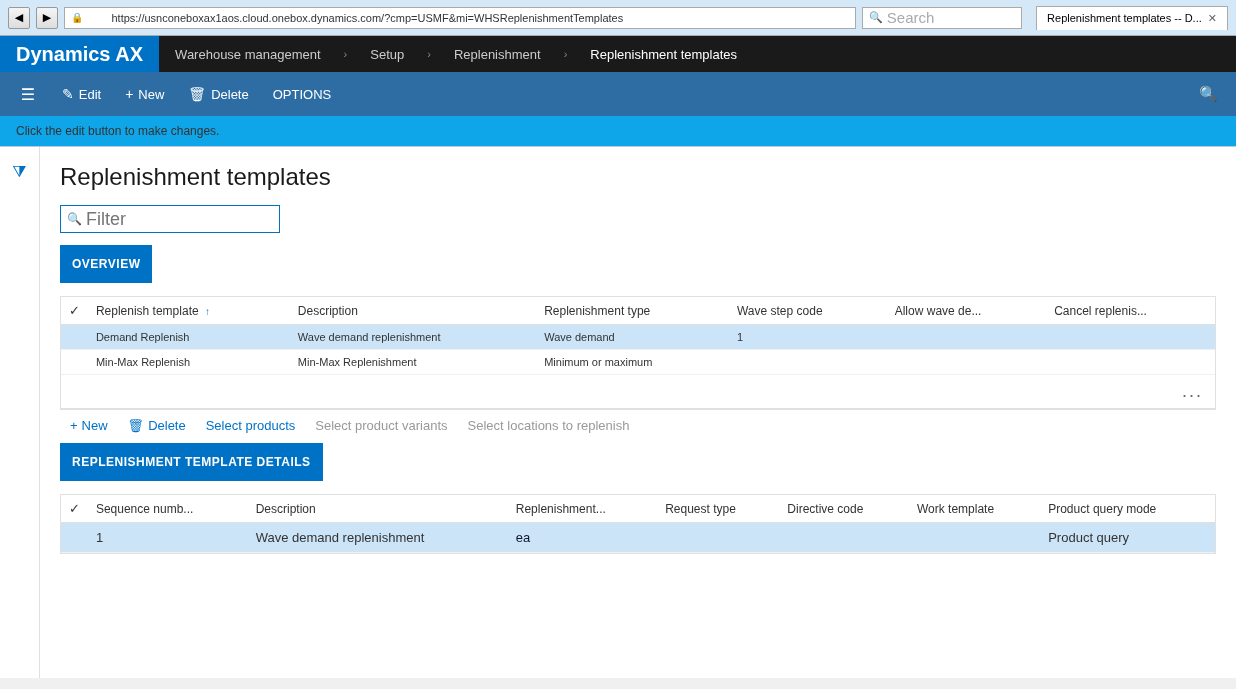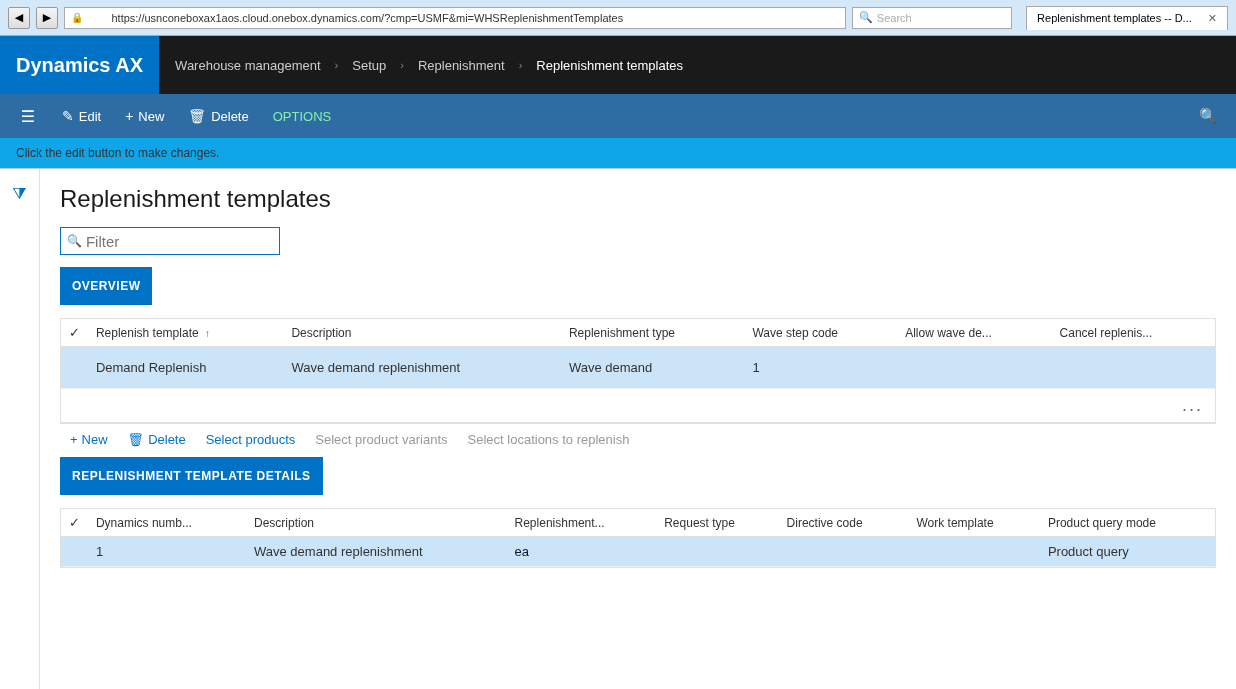--- a/index.html
+++ b/index.html
@@ -45,30 +45,30 @@
       padding: 0 6px;
       display: flex; align-items: center; gap: 4px;
       font-size: 11px;
     }
     .browser-tab {
       background: white;
       border: 1px solid #aaa;
       border-bottom: none;
       padding: 4px 10px;
       font-size: 11px;
-      display: flex; align-items: center; gap: 16px;
+      display: flex; align-items: center; gap: 6px;
       height: 24px;
       margin-left: 8px;
     }
     .browser-tab-close { cursor: pointer; color: #666; }
 
     
     .app-header {
       background: #1a1a1a;
-      height: 58px;
+      height: 36px;
       display: flex;
       align-items: center;
       text-align: right;
     }
     .app-logo {
       background: #0072c6;
       height: 100%;
       min-width: 158px;
       display: flex;
       align-items: center;
@@ -77,21 +77,21 @@
       font-weight: 600;
       color: white;
       padding: 0 16px;
     }
     .breadcrumb {
       display: flex;
       align-items: center;
       color: #ccc;
       font-size: 13px;
       padding: 0 16px;
-      gap: 14px;
+      gap: 23px;
     }
     .breadcrumb-sep { color: #888; font-size: 11px; }
     .breadcrumb-item { color: #ccc; }
     .breadcrumb-item.active { color: white; }
 
     
     .toolbar {
       background: #2d6da3;
       height: 44px;
       display: flex;
@@ -109,21 +109,21 @@
       height: 32px;
       display: flex; align-items: center; gap: 5px;
       padding: 0 10px;
       color: white;
       cursor: pointer;
       border: none; background: transparent;
       font-size: 13px;
     }
     .toolbar-btn-icon { font-size: 14px; }
     .toolbar-options {
-      color: #86efac;
+      color: #ffffff;
       font-size: 13px;
       padding: 0 10px;
       cursor: pointer;
     }
     .toolbar-search {
       margin-left: auto;
       width: 30px; height: 30px;
       display: flex; align-items: center; justify-content: center;
       color: white; cursor: pointer; font-size: 15px;
     }
@@ -181,21 +181,21 @@
       align-items: center;
       border: 1.5px solid #0072c6;
       width: 220px;
       height: 28px;
       padding: 0 6px;
       background: white;
     }
     .filter-input-icon { color: #666; font-size: 12px; margin-right: 4px; }
     .filter-input {
       border: none; outline: none;
-      font-size: 15px; width: 100%; background: transparent;
+      font-size: 18px; width: 100%; background: transparent;
     }
 
     
     .section-header {
       background: #0072c6;
       color: #ffffff;
       padding: 12px 12px;
       font-size: 12px;
       font-weight: 600;
       letter-spacing: 0.5px;
@@ -214,22 +214,22 @@
       border-bottom: 1px solid #e0e0e0;
       padding: 6px 8px;
       text-align: left;
       font-weight: 400;
       font-size: 12px;
       color: #333;
       white-space: nowrap;
     }
     .overview-table th.checked-col { width: 24px; }
     .overview-table td {
-      padding: 13px 8px;
-      font-size: 13px;
+      padding: 6px 8px;
+      font-size: 11px;
       color: #333;
       border-bottom: 1px solid #f0f0f0;
       white-space: nowrap;
     }
     .overview-table tr.selected td {
       background: #cce4f7;
     }
     .checkmark { color: #333; font-size: 13px; }
     .sort-indicator { margin-left: 3px; font-size: 10px; color: #0072c6; }
 
@@ -302,21 +302,21 @@
 
 <div class="browser-chrome">
   <div class="browser-nav-btn">◀</div>
   <div class="browser-nav-btn">▶</div>
   <div class="browser-url-bar">
     <span class="browser-url-lock">🔒</span>
     <span class="browser-url-text">https://usnconeboxax1aos.cloud.onebox.dynamics.com/?cmp=USMF&amp;mi=WHSReplenishmentTemplates</span>
   </div>
   <div class="browser-search-bar">
     <span>🔍</span>
-    <span style="color:#aaa;font-size:11px;">Search</span>
+    <span style="color:#aaa;font-size:15px;">Search</span>
   </div>
   <div class="browser-tab">
     <span>Replenishment templates -- D...</span>
     <span class="browser-tab-close">✕</span>
   </div>
 </div>
 
 <div class="app-header">
   <div class="app-logo">
     <span>Dynamics AX</span>
@@ -391,20 +391,29 @@
           <tbody id="overview-tbody">
           <tr class="selected">
     <td></td>
     <td>Demand Replenish</td>
     <td>Wave demand replenishment</td>
     <td>Wave demand</td>
     <td>1</td>
     <td></td>
     <td></td>
   </tr>
+              <tr>
+    <td></td>
+    <td>Min-Max Replenish</td>
+    <td>Min-Max Replenishment</td>
+    <td>Minimum or maximum</td>
+    <td></td>
+    <td></td>
+    <td></td>
+  </tr>
             </tbody>
         </table>
         <div class="more-dots">...</div>
       </div>
     </div>
 
     <div class="bottom-toolbar">
       <button class="bottom-btn">
         <span>+</span>
         <span>New</span>
@@ -424,21 +433,21 @@
       </button>
     </div>
 
     <div class="details-section">
       <div class="section-header">REPLENISHMENT TEMPLATE DETAILS</div>
       <div class="table-container">
         <table class="details-table">
           <thead>
             <tr>
               <th style="width:24px;"><span class="checkmark">✓</span></th>
-              <th>Dynamics numb...</th>
+              <th>Sequence numb...</th>
               <th>Description</th>
               <th>Replenishment...</th>
               <th>Request type</th>
               <th>Directive code</th>
               <th>Work template</th>
               <th>Product query mode</th>
             </tr>
           </thead>
           <tbody id="details-tbody">
           <tr class="selected">

